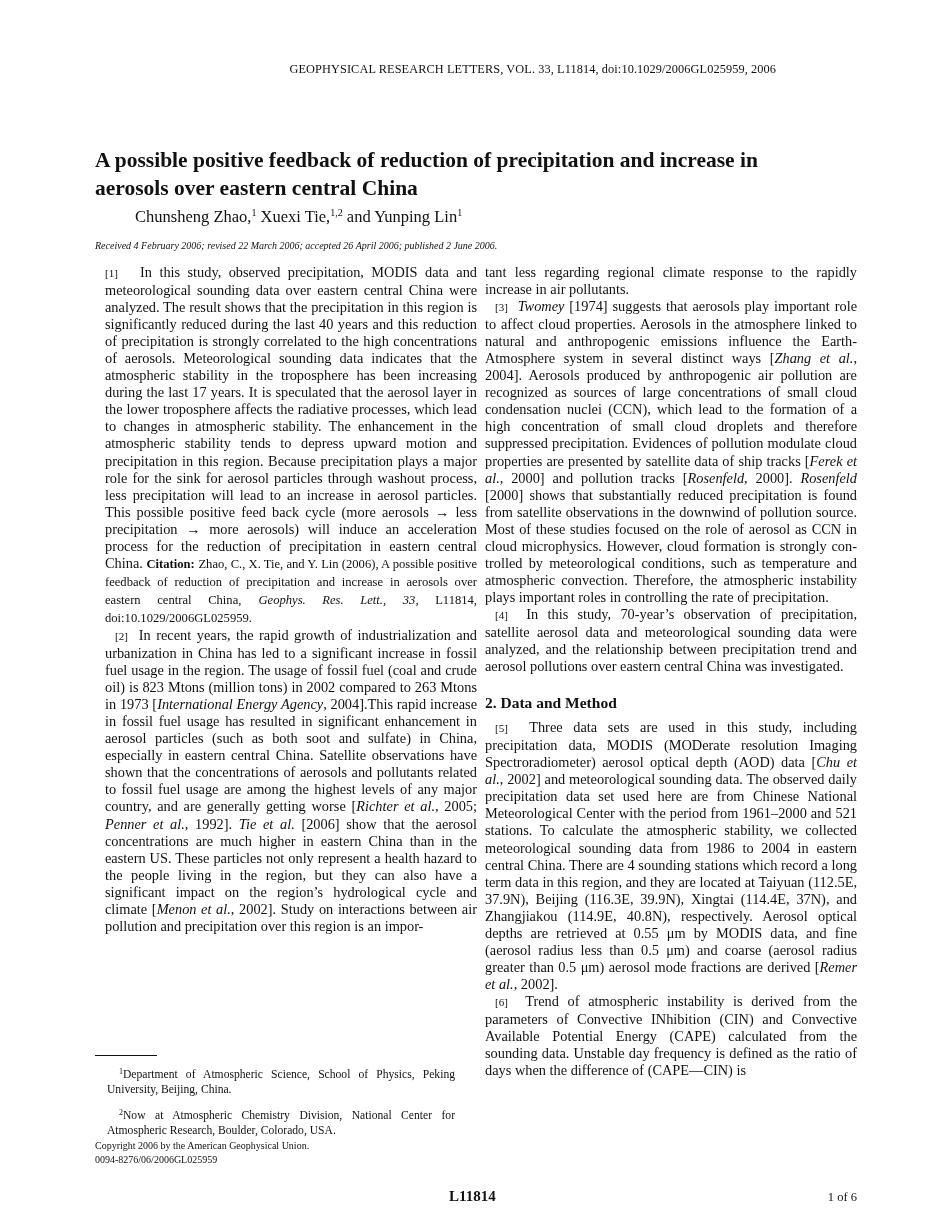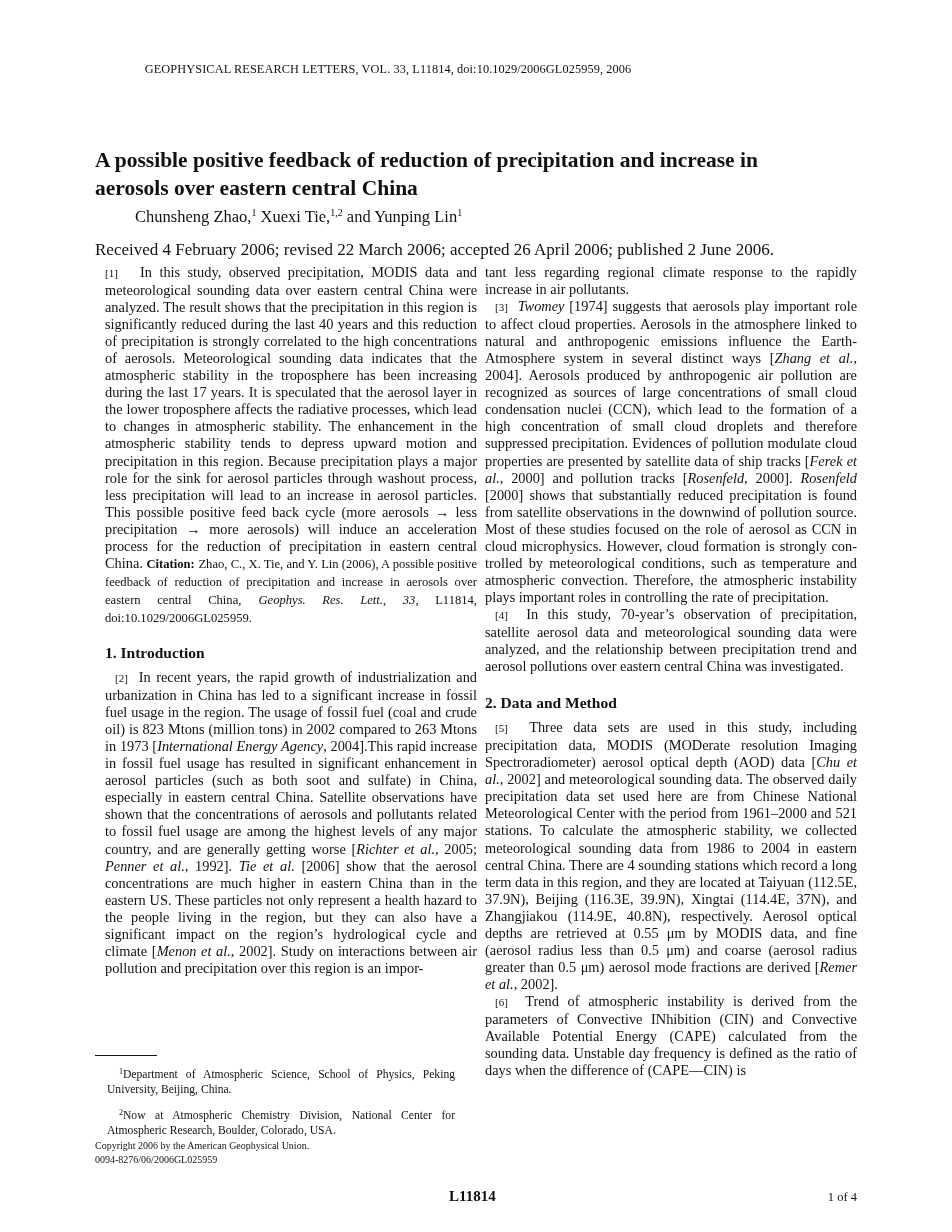--- a/index.html
+++ b/index.html
@@ -1,24 +1,24 @@
 <!DOCTYPE html>
 <html><head>
 <meta charset="utf-8">
 <style>
   html, body { margin:0; padding:0; background:#ffffff; }
   body { width:952px; height:1232px; position:relative; overflow:hidden; color:#111;
          font-family:"Liberation Serif", "DejaVu Serif", serif; }
-  .running-head { position:absolute; top:62px; left:0; width:776px; text-align:center;
+  .running-head { position:absolute; top:62px; left:0; width:776px; text-align:right;
                   font-size:12.3px; letter-spacing:0.1px; }
   .title { position:absolute; top:146px; left:95px; width:720px; font-weight:bold;
            font-size:21.5px; line-height:28px; }
   .authors { position:absolute; top:207px; left:95px; font-size:16.5px;margin-left:40px; }
   .authors sup { font-size:10px; vertical-align:6px; line-height:0; }
-  .dates { position:absolute; top:240px; left:95px; font-size:17px; }
+  .dates { position:absolute; top:240px; left:95px; font-size:10px;font-style:italic; }
   .col { position:absolute; top:264px; width:372px; font-size:14.35px; line-height:17.05px;
          text-align:justify; hyphens:manual; }
   .col-left { left:105px; }
   .col-right { left:485px; }
   .col p { margin:0; }
   .pn { font-size:11px; }
   .indent { text-indent:10px; }
   .abstract .cit { font-size:12.6px; }
   .section-h { font-weight:bold; font-size:15.5px; margin:17px 0 8px 0 !important; }
   .footnotes { position:absolute; top:1055px; left:95px; width:372px; font-size:11.6px;
@@ -47,21 +47,20 @@
 
 <div class="dates">Received 4 February 2006; revised 22 March 2006; accepted 26 April 2006; published 2 June 2006.</div>
 
 <div class="col col-left">
   <p class="abstract">
     <span class="pn">[1]</span>&nbsp;&nbsp;&nbsp;<span>In this study, observed precipitation, MODIS data and meteorological sounding data over eastern central China were analyzed. The result shows that the precipitation in this region is significantly reduced during the last 40 years and this reduction of precipitation is strongly correlated to the high concentrations of aerosols. Meteorological sounding data indicates that the atmospheric stability in the troposphere has been increasing during the last 17 years. It is speculated that the aerosol layer in the lower troposphere affects the radiative processes, which lead to changes in atmospheric stability. The enhancement in the atmospheric stability tends to depress upward motion and precipitation in this region. Because precipitation plays a major role for the sink for aerosol particles through washout process, less precipitation will lead to an increase in aerosol particles. This possible positive feed back cycle (more aerosols → less precipitation → more aerosols) will induce an acceleration process for the reduction of precipitation in eastern central China.</span>
     <b class="cit">Citation:</b>&nbsp;<span class="cit">Zhao, C., X. Tie, and Y. Lin (2006), A possible positive feedback of reduction of precipitation and increase in aerosols over eastern central China,</span>
     <i class="cit">Geophys. Res. Lett.</i><span class="cit">, </span><i class="cit">33</i><span class="cit">, L11814, doi:10.1029/2006GL025959.</span>
   </p>
 
-  <p class="section-h">1.   Introduction</p>
 
   <p class="indent"><span class="pn">[2]</span>&nbsp;&nbsp;<span>In recent years, the rapid growth of industrialization and urbanization in China has led to a significant increase in fossil fuel usage in the region. The usage of fossil fuel (coal and crude oil) is 823 Mtons (million tons) in 2002 compared to 263 Mtons in 1973 [</span><i>International Energy Agency</i><span>, 2004].This rapid increase in fossil fuel usage has resulted in significant enhancement in aerosol particles (such as both soot and sulfate) in China, especially in eastern central China. Satellite observations have shown that the concen­trations of aerosols and pollutants related to fossil fuel usage are among the highest levels of any major country, and are generally getting worse [</span><i>Richter et al.</i><span>, 2005; </span><i>Penner et al.</i><span>, 1992]. </span><i>Tie et al.</i><span> [2006] show that the aerosol concentrations are much higher in eastern China than in the eastern US. These particles not only represent a health hazard to the people living in the region, but they can also have a significant impact on the region’s hydrological cycle and climate [</span><i>Menon et al.</i><span id="p2-split">, 2002]. Study on interactions between air pollution and precipitation over this region is an impor-</span></p>
 </div>
 
 <div class="col col-right" style="top:264px;">
   <p><span id="p2-cont">tant less regarding regional climate response to the rapidly increase in air pollutants.</span></p>
 
   <p class="indent"><span class="pn">[3]</span>&nbsp;&nbsp;<i>Twomey</i><span> [1974] suggests that aerosols play important role to affect cloud properties. Aerosols in the atmosphere linked to natural and anthropogenic emissions influence the Earth-Atmosphere system in several distinct ways [</span><i>Zhang et al.</i><span>, 2004]. Aerosols produced by anthropogenic air pollution are recognized as sources of large concentrations of small cloud condensation nuclei (CCN), which lead to the formation of a high concentration of small cloud droplets and therefore suppressed precipitation. Evidences of pollution modulate cloud properties are presented by satellite data of ship tracks [</span><i>Ferek et al.</i><span>, 2000] and pollution tracks [</span><i>Rosenfeld</i><span>, 2000]. </span><i>Rosenfeld</i><span> [2000] shows that substantially reduced precipitation is found from satellite observations in the downwind of pollution source. Most of these studies focused on the role of aerosol as CCN in cloud microphysics. However, cloud formation is strongly con­trolled by meteorological conditions, such as temperature and atmospheric convection. Therefore, the atmospheric instability plays important roles in controlling the rate of precipitation.</span></p>
 
   <p class="indent"><span class="pn">[4]</span>&nbsp;&nbsp;<span>In this study, 70-year’s observation of precipitation, satellite aerosol data and meteorological sounding data were analyzed, and the relationship between precipitation trend and aerosol pollutions over eastern central China was investigated.</span></p>
@@ -78,13 +77,13 @@
   <p class="fn"><sup>1</sup><span>Department of Atmospheric Science, School of Physics, Peking University, Beijing, China.</span></p>
   <p class="fn"><sup>2</sup><span>Now at Atmospheric Chemistry Division, National Center for Atmospheric Research, Boulder, Colorado, USA.</span></p>
 </div>
 
 <div class="copyright">
   <div>Copyright 2006 by the American Geophysical Union.</div>
   <div>0094-8276/06/2006GL025959</div>
 </div>
 
 <div class="footer-code">L11814</div>
-<div class="footer-page">1 of 4</div>
+<div class="footer-page">1 of 6</div>
 
 </body></html>

